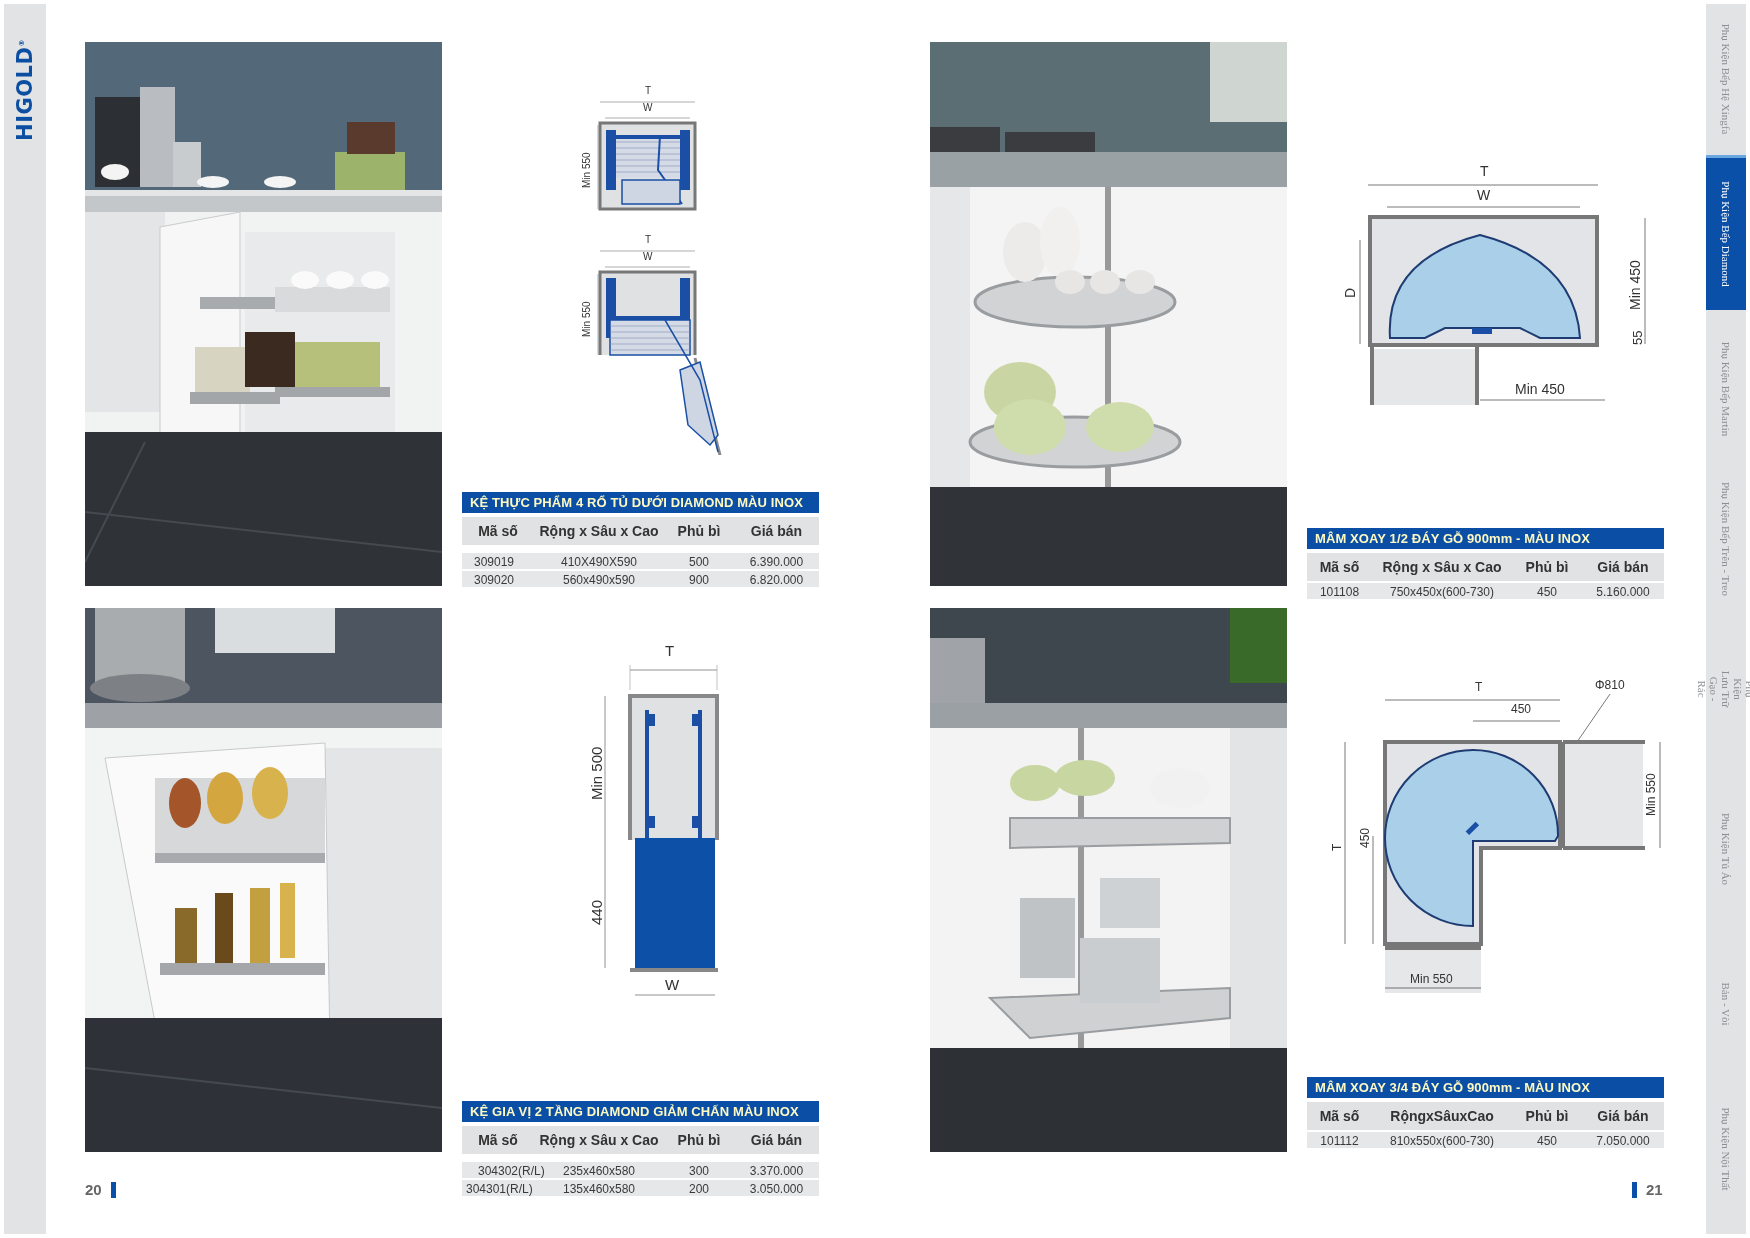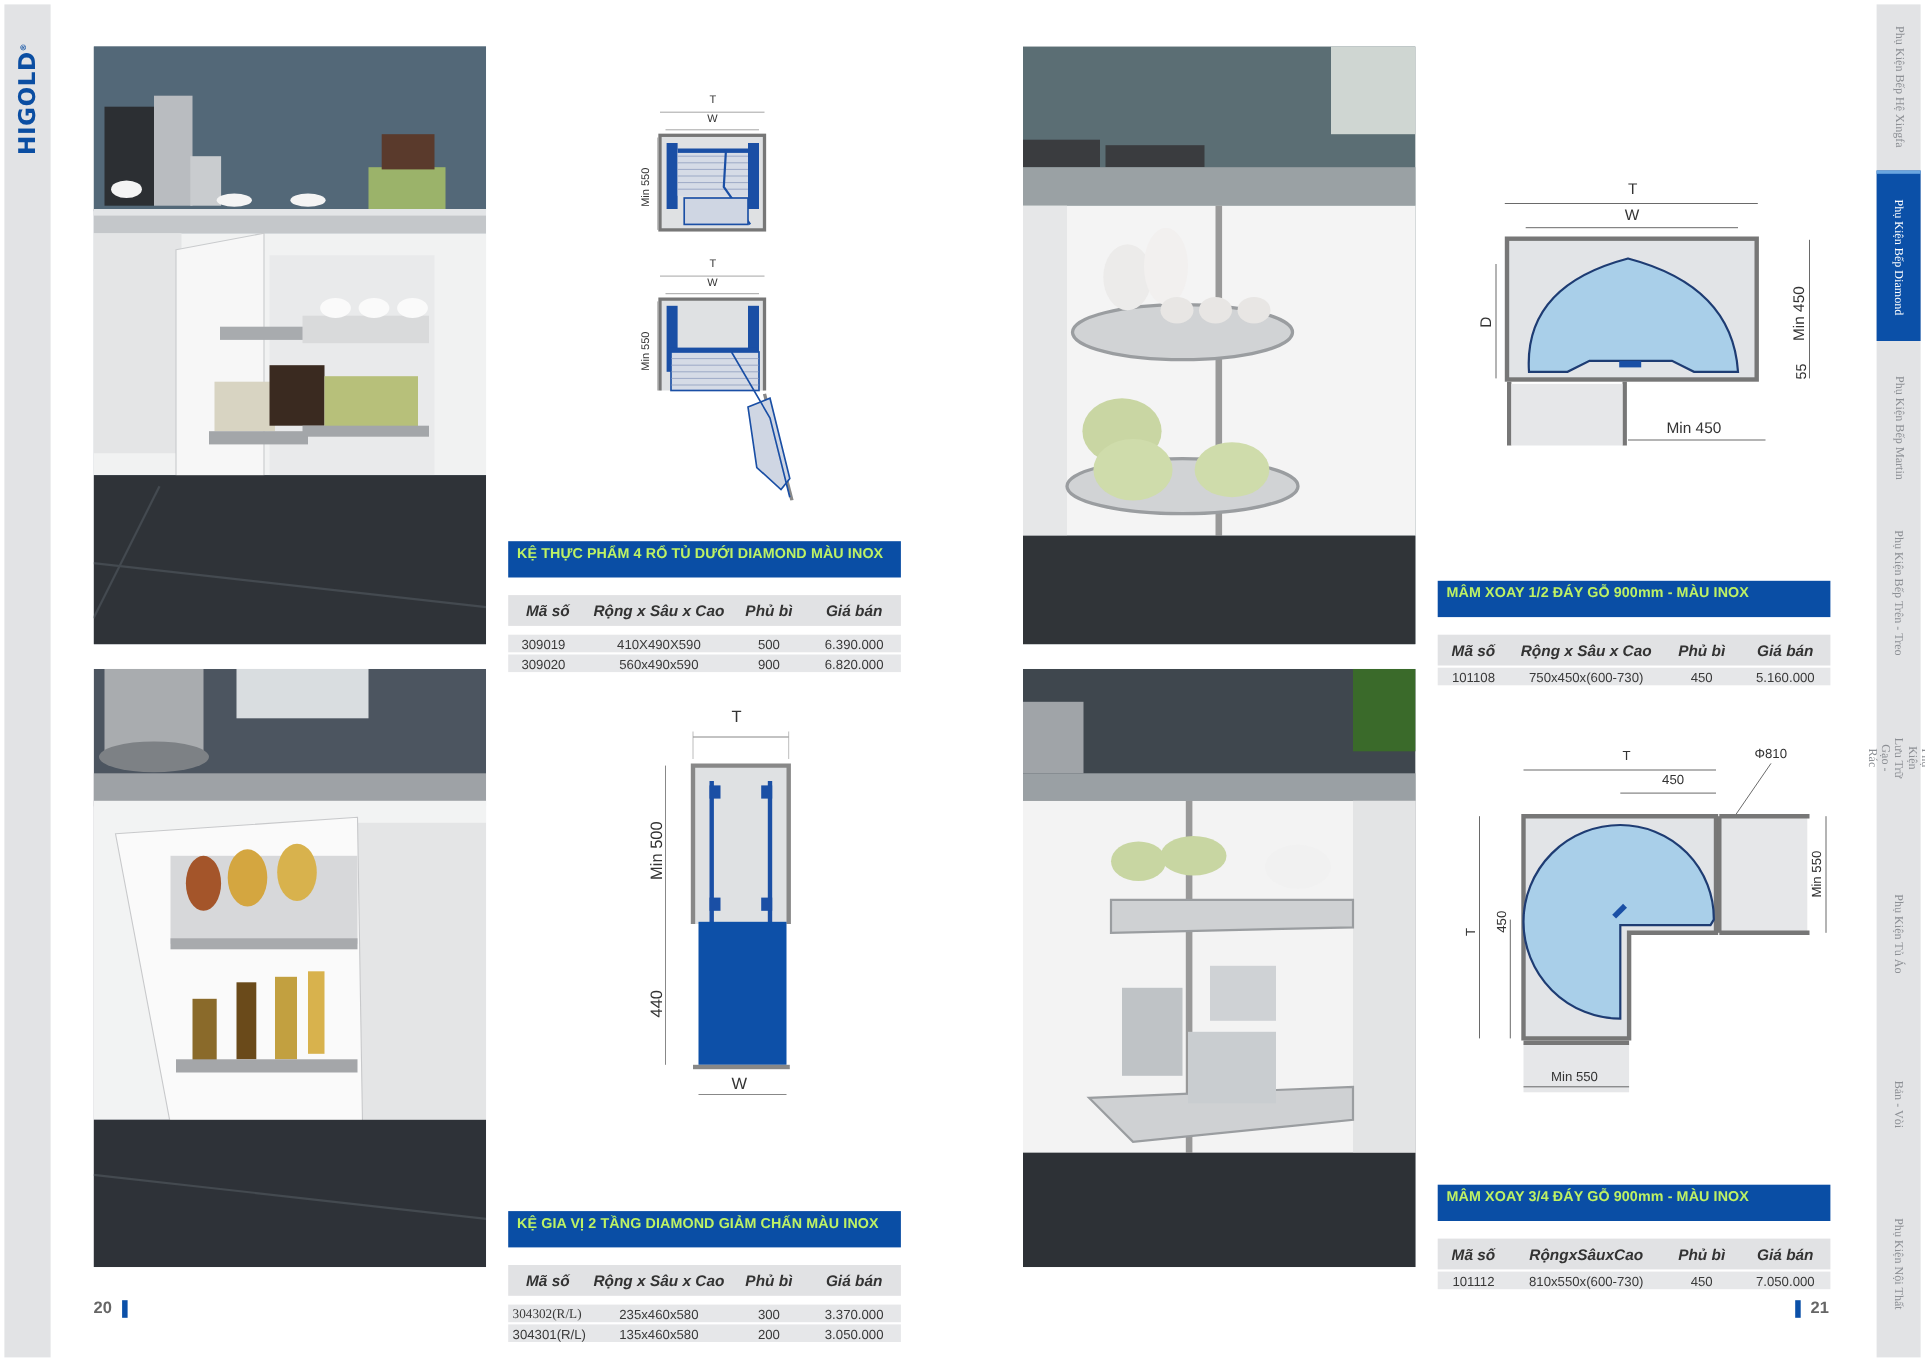--- a/index.html
+++ b/index.html
@@ -17,22 +17,22 @@
   .tab span { display: block; transform: rotate(90deg); white-space: nowrap; font-family: "Liberation Serif", serif; font-size: 11px; color: #8c8f94; text-align: center; line-height: 12px; }
   .tab.active { background: #0b50a8; border-top: 3px solid #6aa6e0; }
   .tab.active span { color: #ffffff; }
 
   .photo { position: absolute; overflow: hidden; }
   .photo svg { display: block; }
 
   .diagram { position: absolute; }
 
   .spec { position: absolute; }
-  .spec .title { background: #0a4ea5; color: #bef264; font-weight: bold; font-size: 13px; height: 33px; line-height: 21px; padding-left: 8px; white-space: nowrap; letter-spacing: 0.1px; }
-  .spec .hdr { display: flex; background: #e1e2e4; margin-top: 16px; height: 28px; align-items: center; font-style: italic; }
+  .spec .title { background: #0a4ea5; color: #fef9c3; font-weight: bold; font-size: 13px; height: 21px; line-height: 21px; padding-left: 8px; white-space: nowrap; letter-spacing: 0.1px; }
+  .spec .hdr { display: flex; background: #e1e2e4; margin-top: 4px; height: 28px; align-items: center; }
   .spec .row { display: flex; background: #e6e7e9; height: 16px; align-items: flex-end; margin-top: 2px; font-size: 12px; color: #3a3a3a; }
   .spec .row:first-of-type { margin-top: 6px; }
   .spec .hdr .c { font-weight: bold; font-size: 14px; color: #333; }
   .spec .c { text-align: center; white-space: nowrap; }
   .spec .sp { height: 6px; }
 
   .pagenum { position: absolute; font-size: 15px; font-weight: bold; color: #666; }
   .pagemark { position: absolute; width: 5px; height: 16px; background: #0b50a8; }
 
   .dimtxt { font-family: "Liberation Sans", sans-serif; fill: #333; }
@@ -239,21 +239,21 @@
 <div class="spec" style="left:462px;top:1101px;width:357px;">
   <div class="title">KỆ GIA VỊ 2 TẦNG DIAMOND GIẢM CHẤN MÀU INOX</div>
   <div class="hdr">
     <div class="c" style="width:72px;">Mã số</div>
     <div class="c" style="width:130px;">Rộng x Sâu x Cao</div>
     <div class="c" style="width:70px;">Phủ bì</div>
     <div class="c" style="width:85px;">Giá bán</div>
   </div>
   <div class="sp"></div>
   <div class="row">
-    <div class="c" style="width:72px;text-align:left;padding-left:4px;font-family:Liberation Serif, serif;">304302(R/L)</div>
+    <div class="c" style="width:72px;text-align:left;padding-left:16px;">304302(R/L)</div>
     <div class="c" style="width:130px;">235x460x580</div>
     <div class="c" style="width:70px;">300</div>
     <div class="c" style="width:85px;">3.370.000</div>
   </div>
   <div class="row">
     <div class="c" style="width:72px;text-align:left;padding-left:4px;">304301(R/L)</div>
     <div class="c" style="width:130px;">135x460x580</div>
     <div class="c" style="width:70px;">200</div>
     <div class="c" style="width:85px;">3.050.000</div>
   </div>

